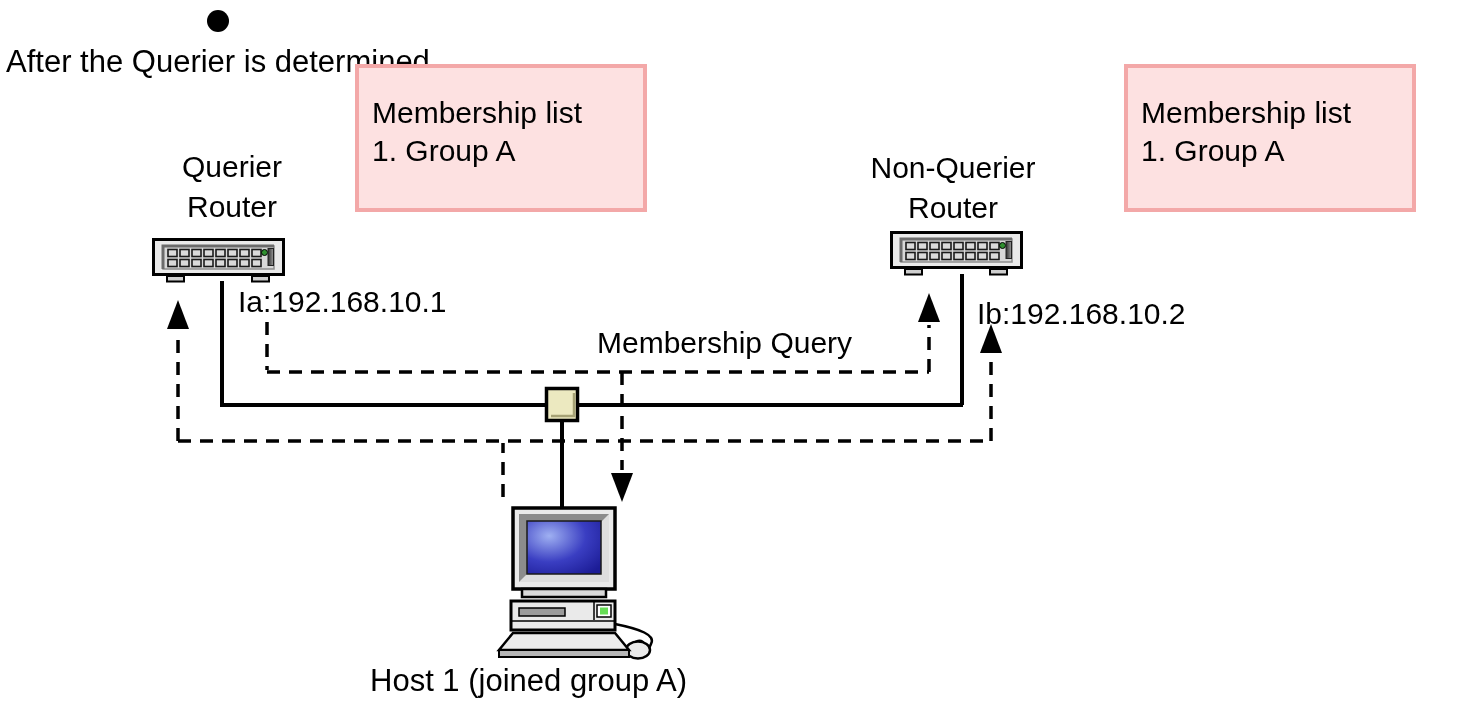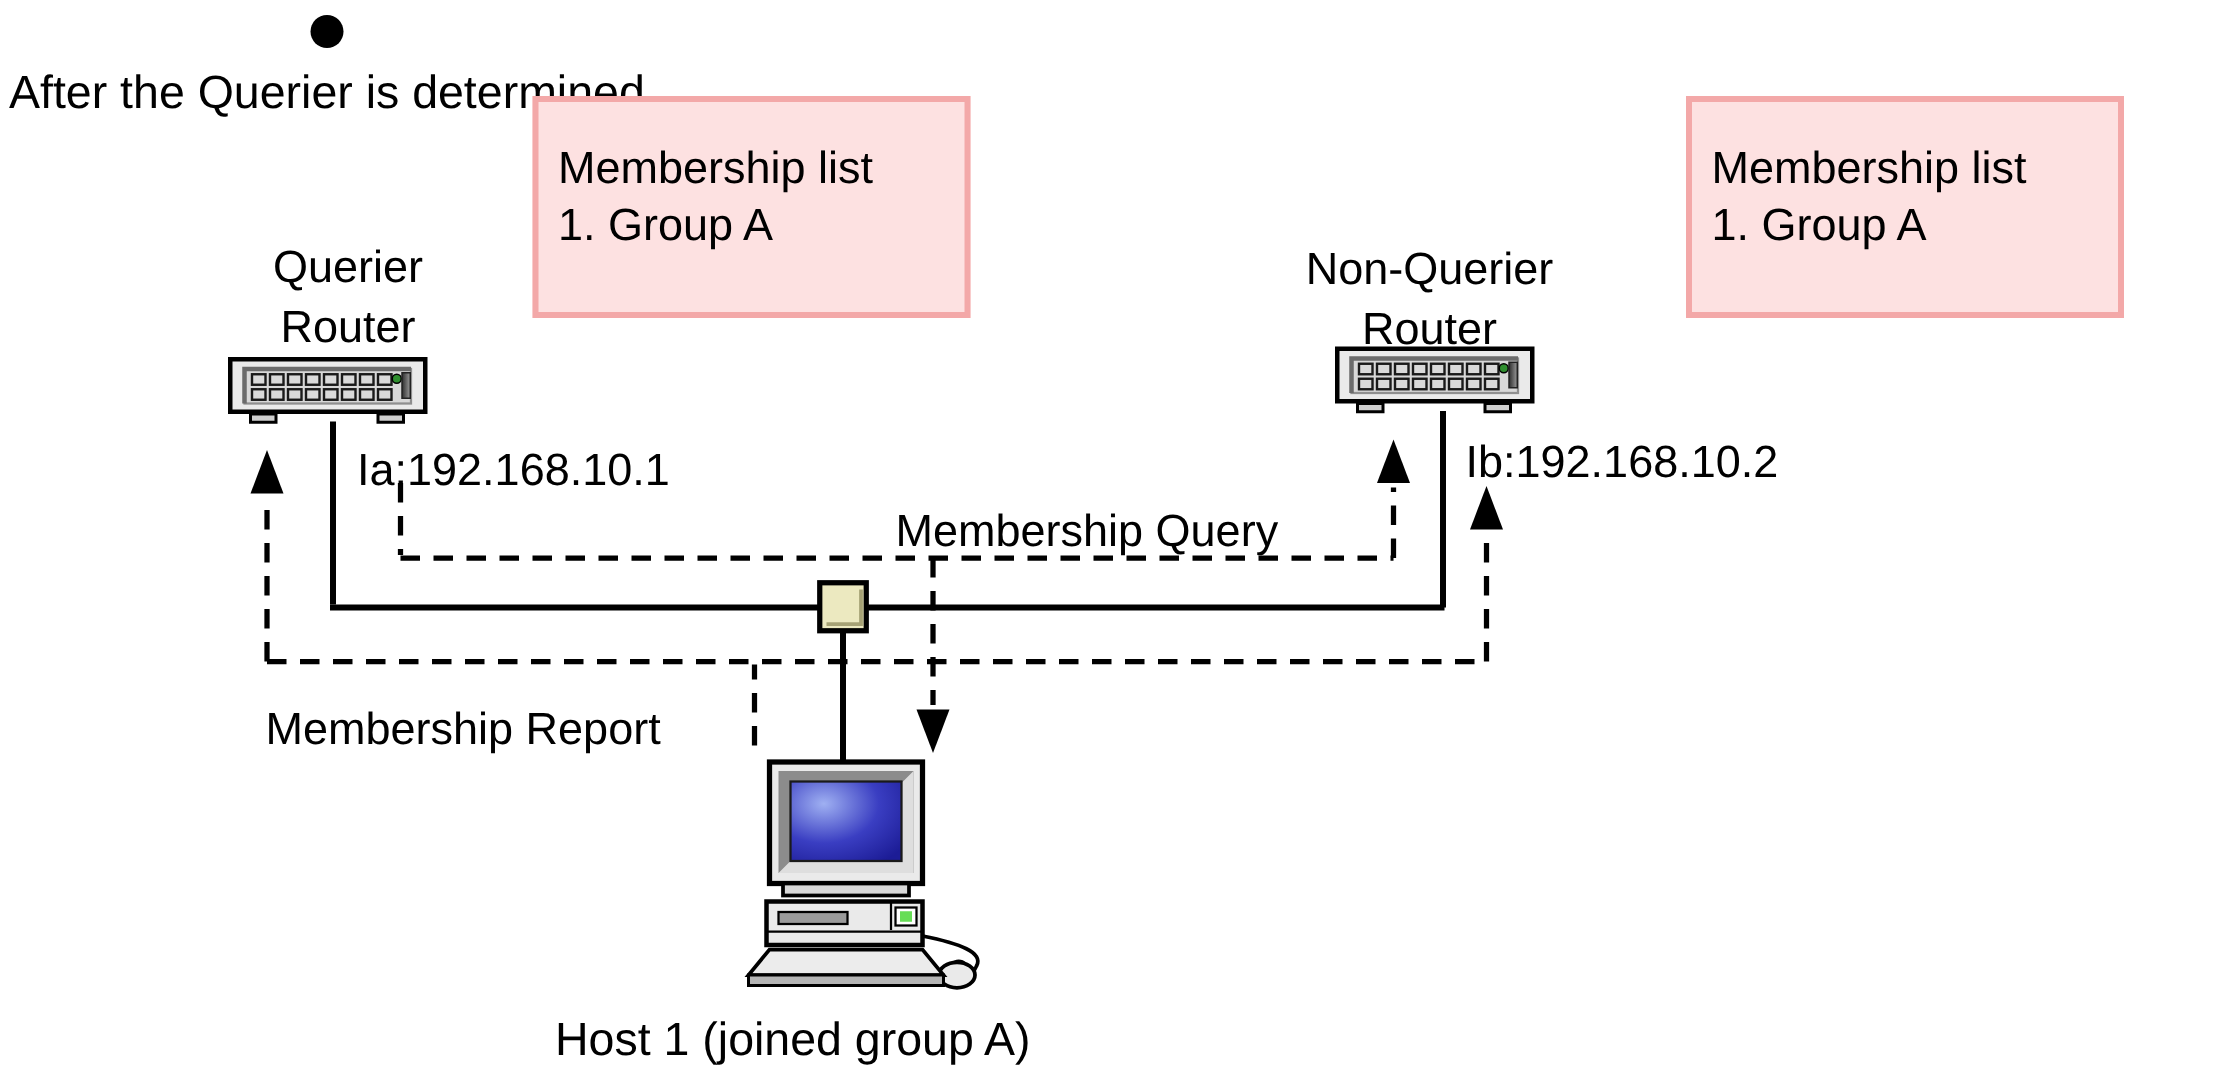--- a/index.html
+++ b/index.html
@@ -11,21 +11,21 @@
   html,body{margin:0;padding:0;background:#ffffff;}
   .canvas{
     position:relative;
     width:1484px;height:712px;
     background:#ffffff;
     font-family:"Liberation Sans","DejaVu Sans",sans-serif;
     color:#000;
     overflow:hidden;
   }
   .layer{position:absolute;left:0;top:0;width:1484px;height:712px;}
-  .t{position:absolute;white-space:nowrap;font-size:30px;line-height:38px;color:#000;margin-top:12px;}
+  .t{position:absolute;white-space:nowrap;font-size:30px;line-height:38px;color:#000;}
   .title{
     position:absolute;left:6px;top:10px;
     display:flex;align-items:center;gap:11px;
     font-size:31px;line-height:38px;flex-direction:column;
   }
   .bullet{
     width:22px;height:22px;border-radius:50%;
     background:#000;flex:0 0 auto;
   }
   .note{
@@ -35,21 +35,21 @@
     border:4px solid var(--note-border);
     padding:26px 0 0 13px;
     font-size:30px;line-height:38px;
   }
   .note-left{left:355px;}
   .note-right{left:1124px;}
   .router-label{text-align:center;line-height:40px;}
   .querier-label{left:142px;top:147px;width:180px;}
   .nonquerier-label{left:843px;top:148px;width:220px;}
   .ia-label{left:238px;top:283px;}
-  .ib-label{left:977px;top:278px;}
+  .ib-label{left:977px;top:295px;}
   .query-label{left:597px;top:324px;}
   .report-label{left:177px;top:456px;}
   .host-label{left:370px;top:662px;font-size:31px;}
 </style>
 </head>
 <body>
 
 <div class="canvas">
 
   <svg class="layer" viewBox="0 0 1484 712">
@@ -168,17 +168,16 @@
 
   <div class="t router-label nonquerier-label">
     <div>Non-Querier</div>
     <div>Router</div>
   </div>
 
   <div class="t ia-label">Ia:192.168.10.1</div>
   <div class="t ib-label">Ib:192.168.10.2</div>
 
   <div class="t query-label">Membership Query</div>
-  <div class="t report-label">Membership Report</div>
 
   <div class="t host-label">Host 1 (joined group A)</div>
 
 </div>
 
 </body></html>

